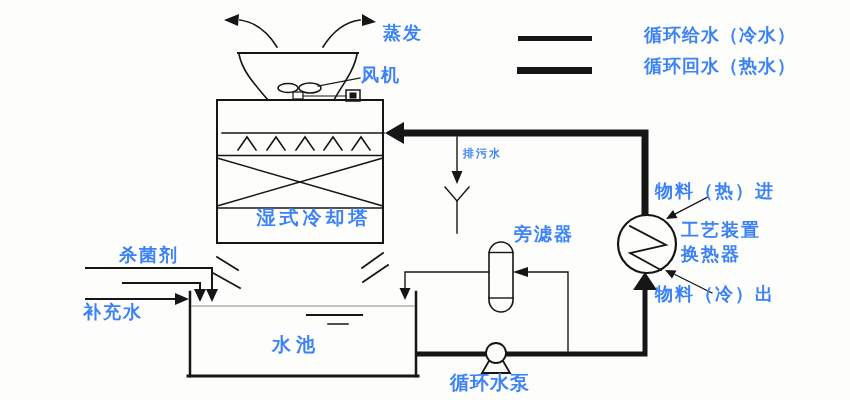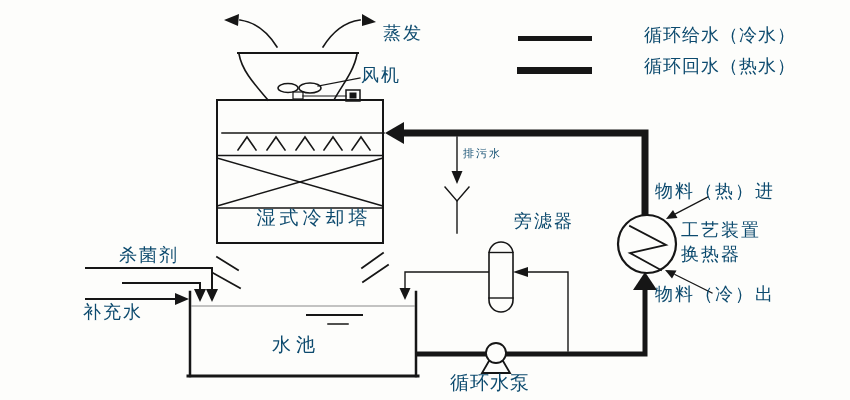--- a/index.html
+++ b/index.html
@@ -2,22 +2,22 @@
 <html><head>
 <meta charset="utf-8">
 <style>
   html,body{margin:0;padding:0;}
   body{background:#e8e8e8;font-family:"Liberation Sans","DejaVu Sans",sans-serif;}
   #canvas{
     position:relative;width:850px;height:400px;background:#fdfdfb;overflow:hidden;
     color:#161616;
   }
   .label{
-    position:absolute;font-weight:normal;font-size:18px;letter-spacing:2px;
-    color:#0c4a6e;white-space:nowrap;line-height:1.1;
+    position:absolute;font-weight:bold;font-size:18px;letter-spacing:2px;
+    color:#3b82f6;white-space:nowrap;line-height:1.1;
   }
   .label.small{font-size:11px;}
   #diagram-svg{position:absolute;left:0;top:0;}
   .ln{stroke:#161616;fill:none;stroke-linecap:square;}
   .ink{fill:#161616;stroke:none;}
   .wht{fill:#fdfdfb;stroke:#161616;}
   #tower-name-label{width:166px;text-align:center;letter-spacing:4px;font-size:19px;}
   #pool-label{font-size:19px;letter-spacing:5px;text-align:right;}
   #legend .label{font-size:18px;letter-spacing:1px;margin-left:48px;}
 </style>
@@ -140,21 +140,21 @@
   </svg>
 
   <div class="label" style="left:383px;top:24px;">蒸发</div>
 
   <div class="label" style="left:361px;top:66px;">风机</div>
 
   <div class="label small" style="left:463px;top:147px;">排污水</div>
 
   <div class="label" id="tower-name-label" style="left:217px;top:208px;padding-left:14px;">湿式冷却塔</div>
 
-  <div class="label" style="left:514px;top:212px;">旁滤器</div>
+  <div class="label" style="left:514px;top:225px;">旁滤器</div>
 
   <div class="label" style="left:655px;top:182px;">物料（热）进</div>
 
   <div class="label" style="left:681px;top:221px;">工艺装置</div>
 
   <div class="label" style="left:681px;top:245px;">换热器</div>
 
   <div class="label" style="left:655px;top:285px;">物料（冷）出</div>
 
   <div class="label" style="left:83px;top:246px;margin-left:36px;">杀菌剂</div>

